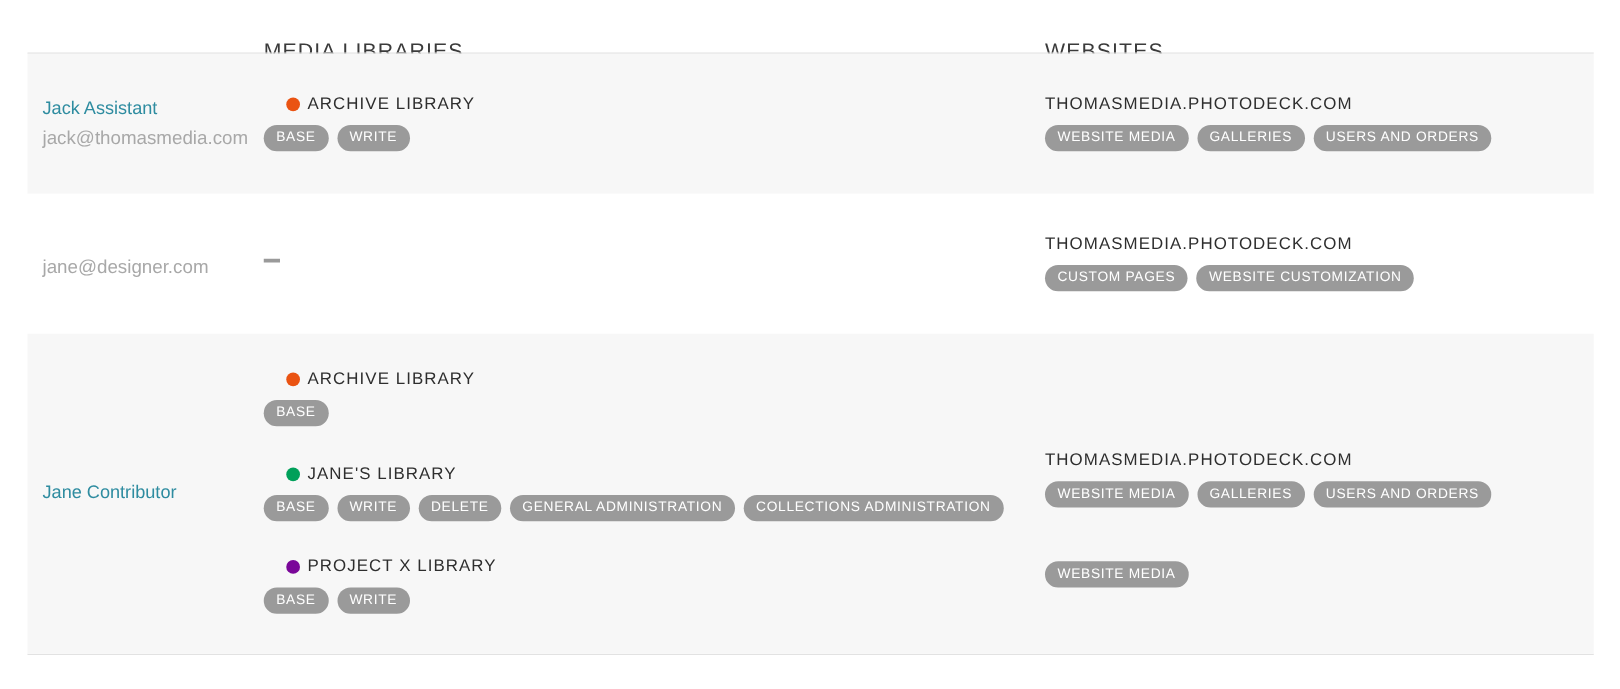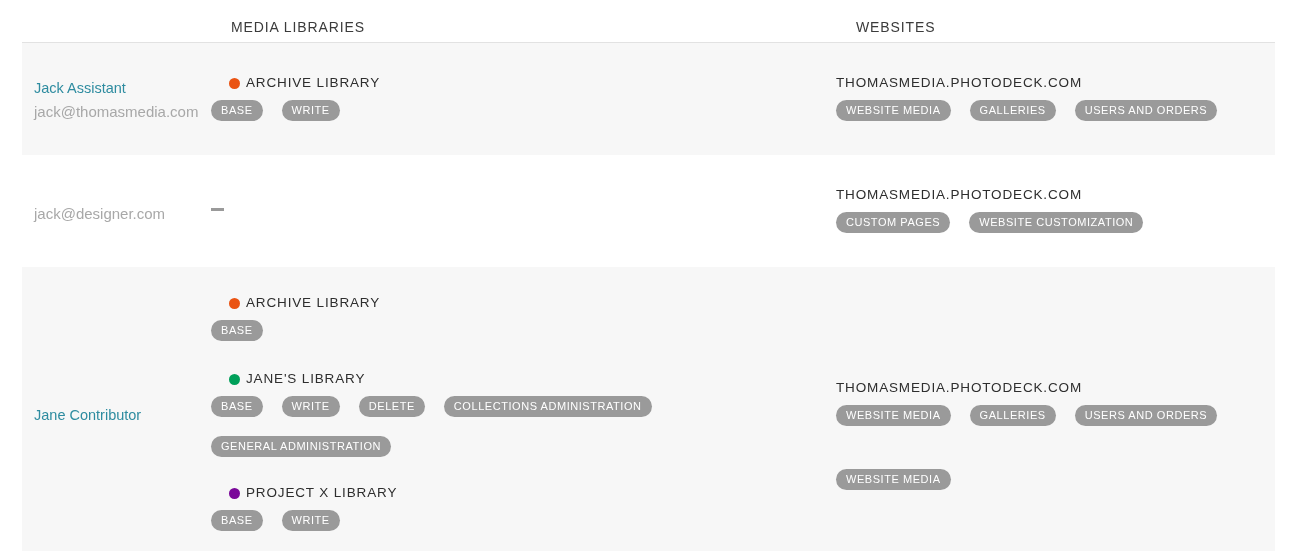--- a/index.html
+++ b/index.html
@@ -23,27 +23,26 @@
   
   .col-headers {
     position: absolute;
     top: 0;
     left: 0;
     width: 1296px;
     height: 42px;
   }
   .col-header {
     position: absolute;
-    top: 19px;
-    font-size: 14px;
+    top: 31px;
+    font-size: 17px;
     letter-spacing: 0.9px;
     color: #3b3b3b;
     text-transform: uppercase;
     white-space: nowrap;
-    margin-left: 20px;
   }
   .col-header.media  { left: 211px; }
   .col-header.sites  { left: 836px; }
 
   
   .table {
     position: absolute;
     left: 22px;
     top: 42px;
     width: 1253px;
@@ -130,21 +129,21 @@
     letter-spacing: 0.85px;
     color: #2e2e2e;
     text-transform: uppercase;
     white-space: nowrap;
     line-height: 16px;
   }
 
   .pills {
     display: flex;
     flex-wrap: wrap;
-    gap: 19px;
+    gap: 7px;
     margin-top: 9px;
   }
   .pill {
     background: #9a9a9a;
     color: #ffffff;
     font-size: 11px;
     letter-spacing: 0.55px;
     text-transform: uppercase;
     border-radius: 11px;
     padding: 4px 10px 4px 10px;
@@ -218,21 +217,21 @@
             <span class="pill">USERS AND ORDERS</span>
           </div>
         </div>
       </div>
     </div>
 
     <div class="row plain row-robin">
 
       <div class="cell-user">
         <div class="user-inner">
-          <div class="user-email">jack@designer.com</div>
+          <div class="user-email">jane@designer.com</div>
         </div>
       </div>
 
       <div class="cell-media">
         <span class="dash"></span>
       </div>
 
       <div class="cell-sites">
         <div class="group">
           <div class="site-title">THOMASMEDIA.PHOTODECK.COM</div>
@@ -268,22 +267,22 @@
 
         <div class="group">
           <div class="group-title">
             <span class="dot" style="background:#00a05a;"></span>
             <span>JANE'S LIBRARY</span>
           </div>
           <div class="pills">
             <span class="pill">BASE</span>
             <span class="pill">WRITE</span>
             <span class="pill">DELETE</span>
+            <span class="pill">GENERAL ADMINISTRATION</span>
             <span class="pill">COLLECTIONS ADMINISTRATION</span>
-            <span class="pill">GENERAL ADMINISTRATION</span>
           </div>
         </div>
 
         <div class="gap-md"></div>
 
         <div class="group">
           <div class="group-title">
             <span class="dot" style="background:#7a0799;"></span>
             <span>PROJECT X LIBRARY</span>
           </div>

